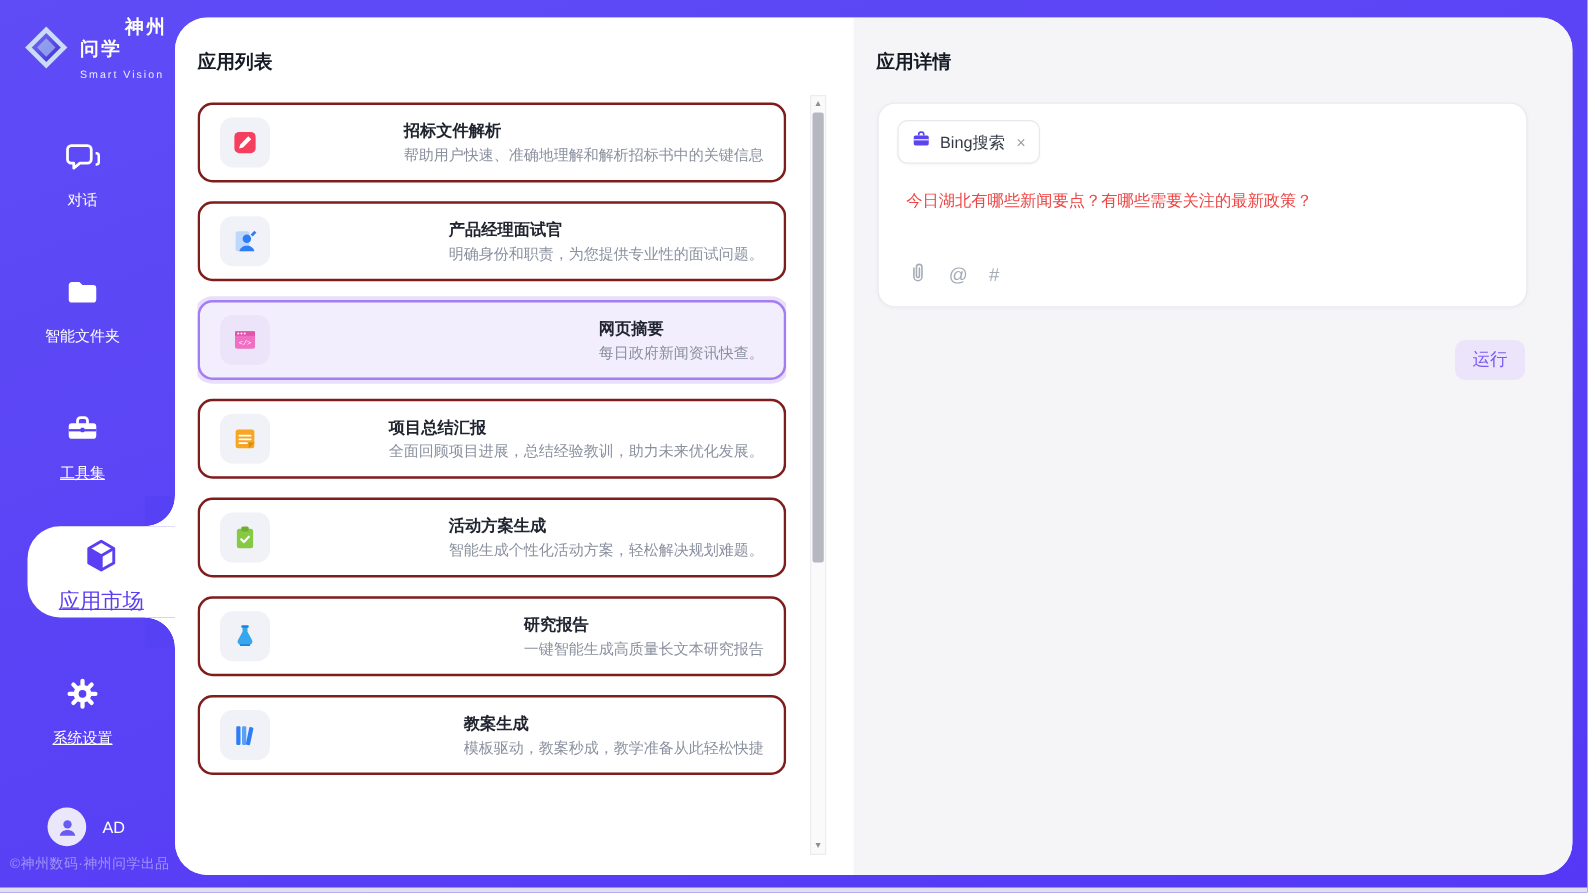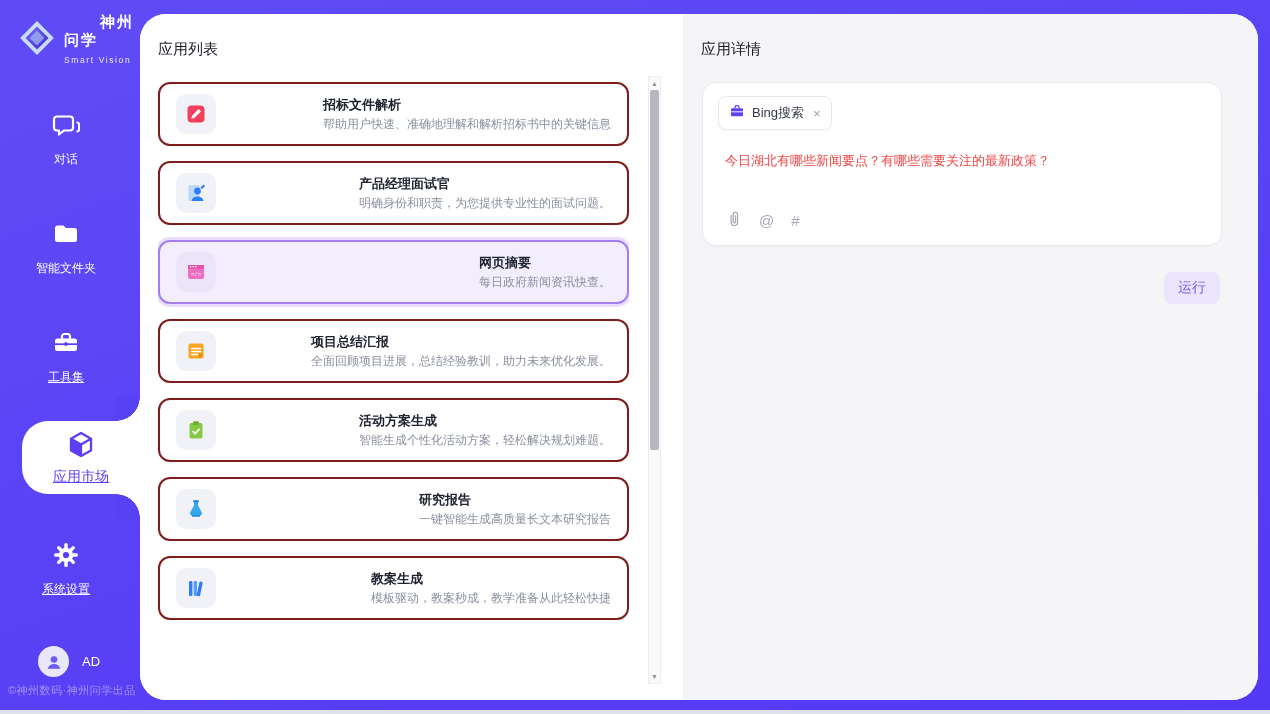--- a/index.html
+++ b/index.html
@@ -20,34 +20,34 @@
   .nav-item .label{display:block;font-size:12px;margin-top:7px;color:#fff;}
   .u{text-decoration:underline;}
   #nav-chat{top:110px;} #nav-folder{top:219px;} #nav-tools{top:328px;} #nav-settings{top:540px;}
 
   .active-pill{position:absolute;left:22px;top:421px;width:118px;height:73px;background:#fff;
     border-radius:26px 0 0 26px;text-align:center;padding-top:8px;box-sizing:border-box;cursor:pointer;}
   .active-pill::before{content:"";position:absolute;right:0;top:-24px;width:24px;height:24px;
     background:radial-gradient(circle at 0 0,#5741f5 23.5px,#fff 24px);}
   .active-pill::after{content:"";position:absolute;right:0;bottom:-24px;width:24px;height:24px;
     background:radial-gradient(circle at 0 100%,#5741f5 23.5px,#fff 24px);}
-  .active-pill .label{display:block;font-size:14px;color:#5b3ff2;text-decoration:underline;margin-top:3px;}
+  .active-pill .label{display:block;font-size:17px;color:#5b3ff2;text-decoration:underline;margin-top:3px;}
 
   .avatar-row{position:absolute;left:38px;top:646px;display:flex;align-items:center;gap:13px;}
   .avatar{width:31px;height:31px;border-radius:50%;background:#eae7fb;display:flex;align-items:center;justify-content:center;}
   .user-name{color:#fff;font-size:13px;}
   .side-footer{position:absolute;left:8px;bottom:16px;color:rgba(255,255,255,.42);font-size:11px;letter-spacing:.5px;}
 
   
   .window{position:absolute;left:140px;top:14px;right:12px;bottom:14px;background:#f5f5f8;
     border-radius:26px;overflow:hidden;display:flex;}
 
   
   .list-panel{width:543px;background:#fff;position:relative;flex:0 0 543px;}
-  .panel-title{font-size:15px;font-weight:normal;color:#171b26;margin:26px 0 16px 18px;}
+  .panel-title{font-size:15px;font-weight:bold;color:#171b26;margin:26px 0 16px 18px;}
   .cards{position:absolute;top:62px;left:18px;right:54px;bottom:0;display:flex;flex-direction:column;
     gap:15px;padding-top:6px;overflow:hidden;}
   .card{flex:0 0 64px;min-height:64px;border:2px solid #7f1d1d;border-radius:12px;background:#fff;
     display:flex;align-items:center;gap:15px;padding:0 16px;box-sizing:border-box;cursor:pointer;justify-content:space-between;}
   .card.selected{background:#f3eefd;border-color:#a37ef3;box-shadow:0 0 0 3px #e9defb;}
   .tile{width:40px;height:40px;border-radius:10px;background:#f1f2f7;display:flex;align-items:center;
     justify-content:center;flex:0 0 40px;}
   .card.selected .tile{background:#ece5fa;}
   .card-title{font-size:13px;font-weight:bold;color:#20242f;line-height:14px;}
   .card-desc{font-size:12px;color:#8a909e;margin-top:6px;line-height:13px;}

